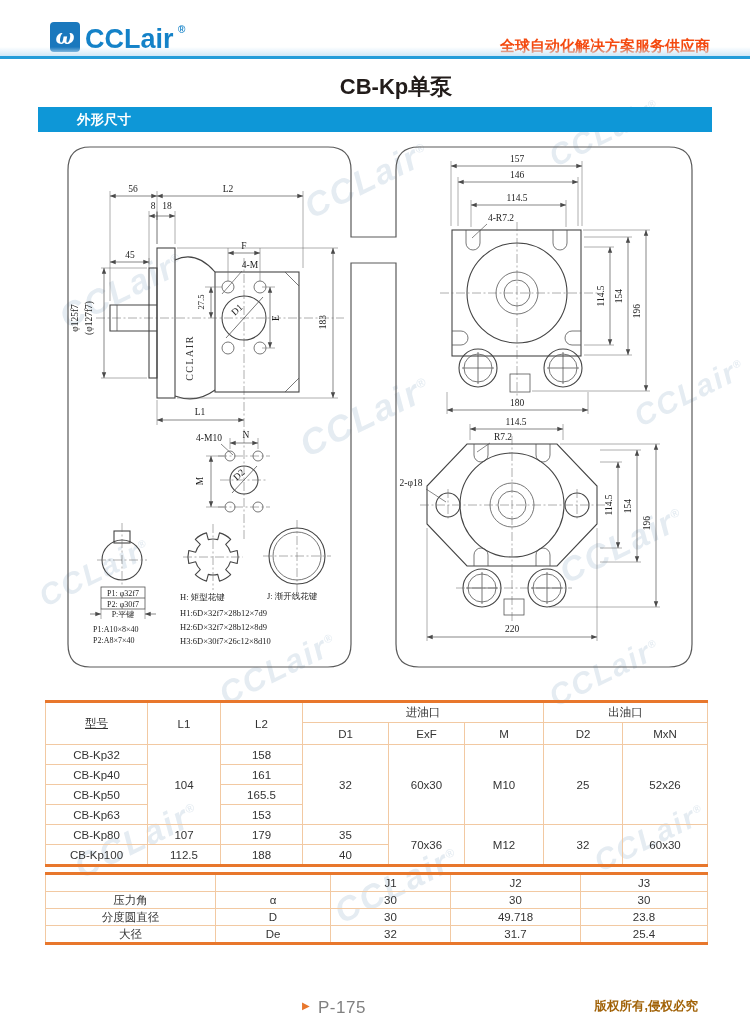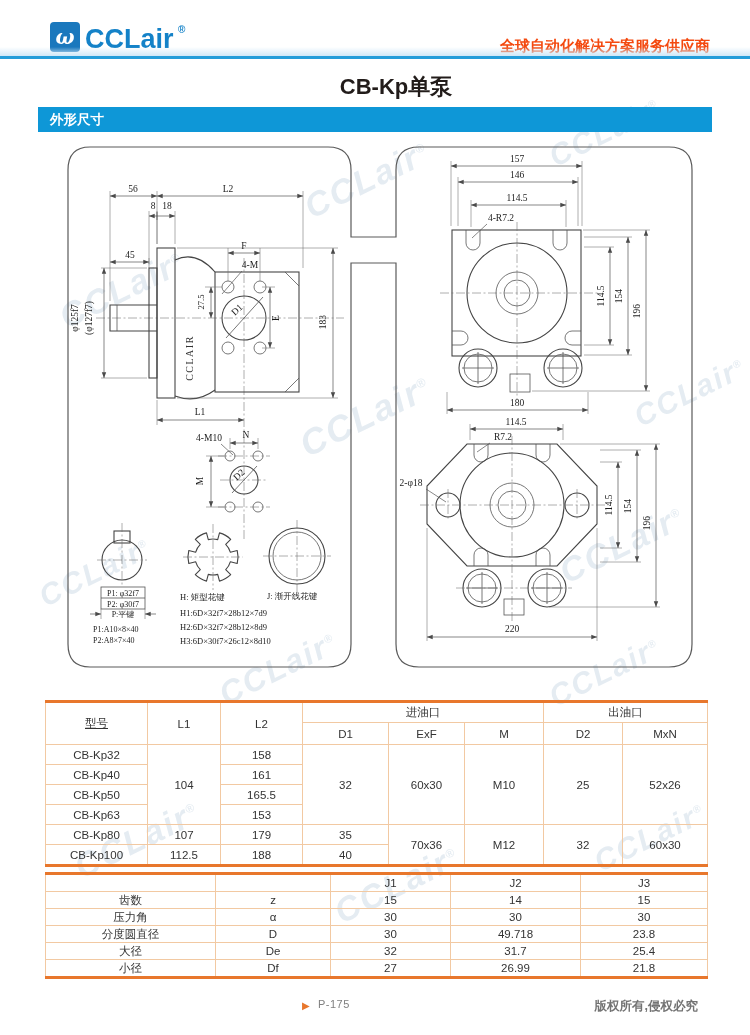--- a/index.html
+++ b/index.html
@@ -13,21 +13,21 @@
              font-family:"Liberation Sans",sans-serif;letter-spacing:0px;}
   .logo-reg{position:absolute;left:178px;top:24px;font-size:10px;color:#1482c8;font-weight:bold;}
   .tagline{position:absolute;right:40px;top:37px;font-size:15px;font-weight:bold;color:#f4490f;}
   .hdr-glow{position:absolute;left:0;top:47px;width:750px;height:9px;
             background:linear-gradient(to bottom,rgba(255,255,255,0),#cfe7f7);}
   .hdr-line{position:absolute;left:0;top:56px;width:750px;height:3px;background:#239cd9;}
   
   .doc-title{position:absolute;left:0;top:72px;width:750px;text-align:center;font-size:22px;
              font-weight:bold;color:#221c1a;margin-left:21px;}
   .section-bar{position:absolute;left:38px;top:107px;width:674px;height:25px;background:#0e97d7;}
-  .section-bar span{display:block;padding-left:12px;line-height:25px;color:#ffffff;
+  .section-bar span{display:block;padding-left:39px;line-height:25px;color:#ffffff;
                     font-size:13.5px;font-weight:bold;}
   
   .drawing-svg{position:absolute;left:0;top:0;}
   .dl{fill:none;stroke:#454545;stroke-width:1.1;}
   .dl2{fill:none;stroke:#555555;stroke-width:0.8;}
   .dim{stroke:#555555;stroke-width:0.7;fill:none;}
   .ext{stroke:#6a6a6a;stroke-width:0.55;}
   .cl{stroke:#6a6a6a;stroke-width:0.55;stroke-dasharray:9 2.5 2 2.5;fill:none;}
   .dtx{font-family:"Liberation Serif",serif;font-size:9.5px;fill:#1c1c1c;}
   .dtx-s{font-family:"Liberation Serif",serif;font-size:8px;fill:#1c1c1c;}
@@ -37,23 +37,23 @@
   .spec-table{border-collapse:collapse;width:662px;table-layout:fixed;font-size:11.5px;
               color:#333333;border-top:3px solid #e8772c;border-bottom:3px solid #e8772c;
               border-left:1px solid #f2c9a2;border-right:1px solid #f2c9a2;}
   .spec-table th,.spec-table td{border:1px solid #f2c9a2;text-align:center;font-weight:normal;
               padding:0;height:19px;overflow:hidden;white-space:nowrap;background:transparent;}
   .t1{position:absolute;left:45px;top:700px;}
   .t2{position:absolute;left:45px;top:872px;}
   .t2 .spec-table td,.t2 .spec-table th{height:16px;}
   
   .footer-marker{position:absolute;left:302px;top:1000px;font-size:10px;color:#e8772c;}
-  .footer-page{position:absolute;left:318px;top:998px;font-size:11px;color:#808080;
+  .footer-page{position:absolute;left:318px;top:998px;font-size:17px;color:#808080;
                letter-spacing:0.5px;}
-  .footer-copy{position:absolute;right:52px;top:998px;font-size:12.5px;font-weight:bold;color:#737373;}
+  .footer-copy{position:absolute;right:52px;top:998px;font-size:12.5px;font-weight:bold;color:#a16207;}
   
   .wm{position:absolute;transform:rotate(-26deg);color:rgba(125,158,190,0.20);font-weight:bold;
       font-style:italic;letter-spacing:2px;pointer-events:none;z-index:0;}
   .wm i{font-style:italic;}
   .wm sup{font-size:0.35em;}
 </style>
 </head>
 <body>
 
 <div class="page">
@@ -408,54 +408,40 @@
       </colgroup>
       <tbody>
           <tr>
         <th></th>
         <th></th>
         <th>J1</th>
         <th>J2</th>
         <th>J3</th>
       </tr>
       <tr>
-        <td>齿数</td>
-        <td>z</td>
-        <td>15</td>
-        <td>14</td>
-        <td>15</td>
-      </tr>
-      <tr>
         <td>压力角</td>
         <td>α</td>
         <td>30</td>
         <td>30</td>
         <td>30</td>
       </tr>
       <tr>
         <td>分度圆直径</td>
         <td>D</td>
         <td>30</td>
         <td>49.718</td>
         <td>23.8</td>
       </tr>
       <tr>
         <td>大径</td>
         <td>De</td>
         <td>32</td>
         <td>31.7</td>
         <td>25.4</td>
       </tr>
-      <tr>
-        <td>小径</td>
-        <td>Df</td>
-        <td>27</td>
-        <td>26.99</td>
-        <td>21.8</td>
-      </tr>
     </tbody>
       </table>
   </div>
 
   <div class="footer-marker">▶</div>
   <div class="footer-page">P-175</div>
   <div class="footer-copy">版权所有,侵权必究</div>
 
 </div>
 

